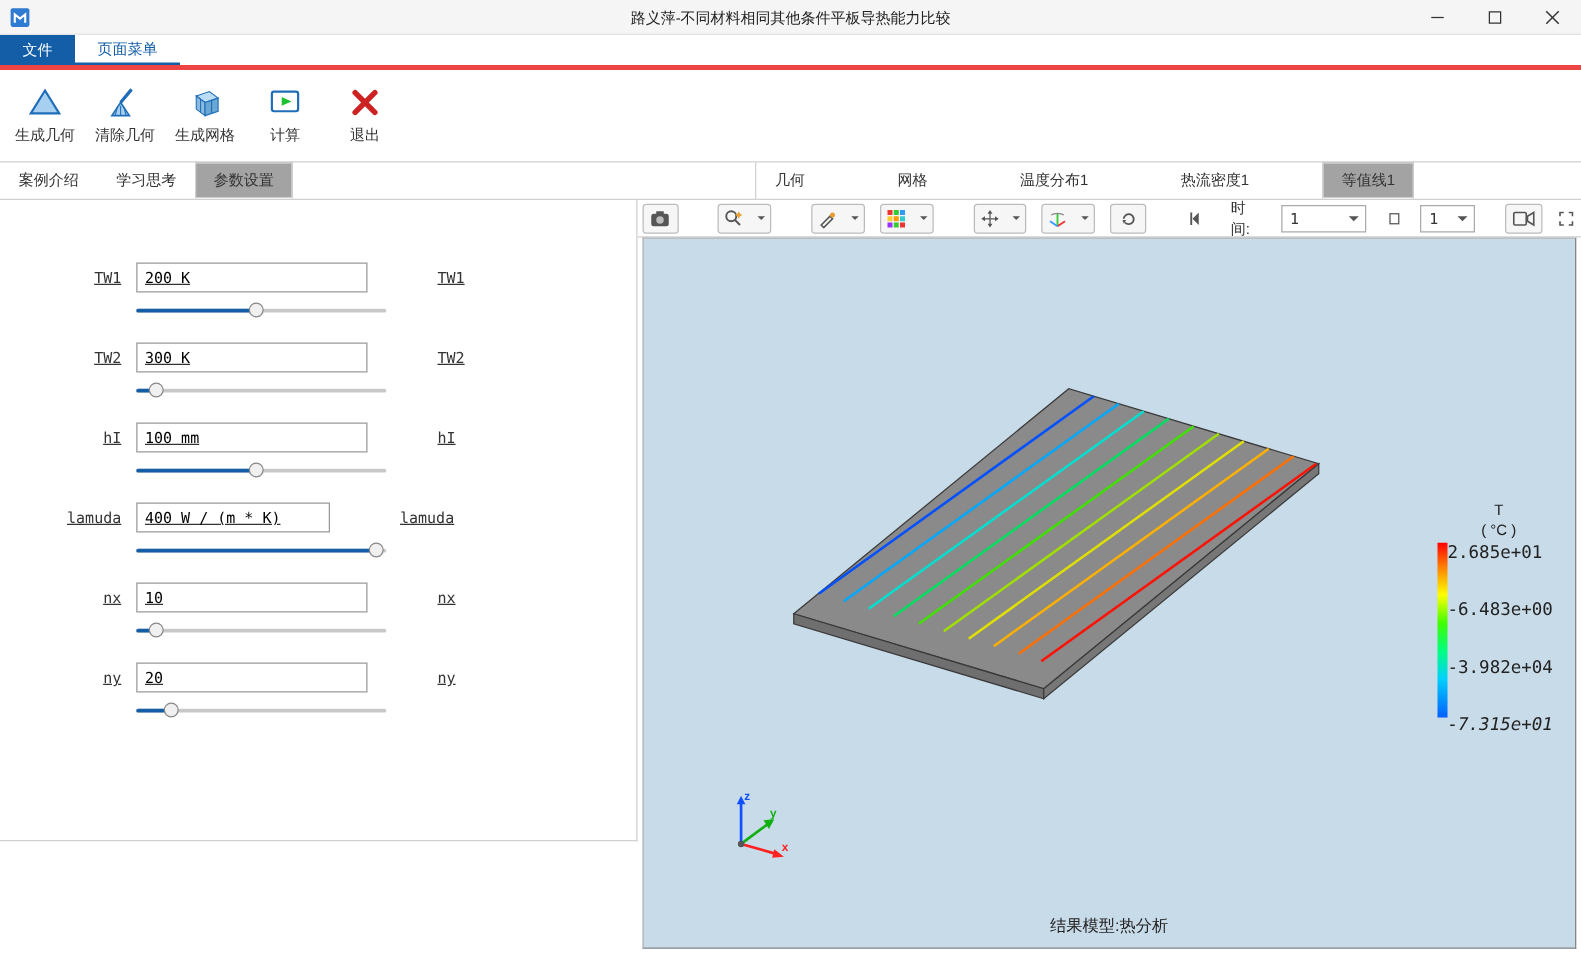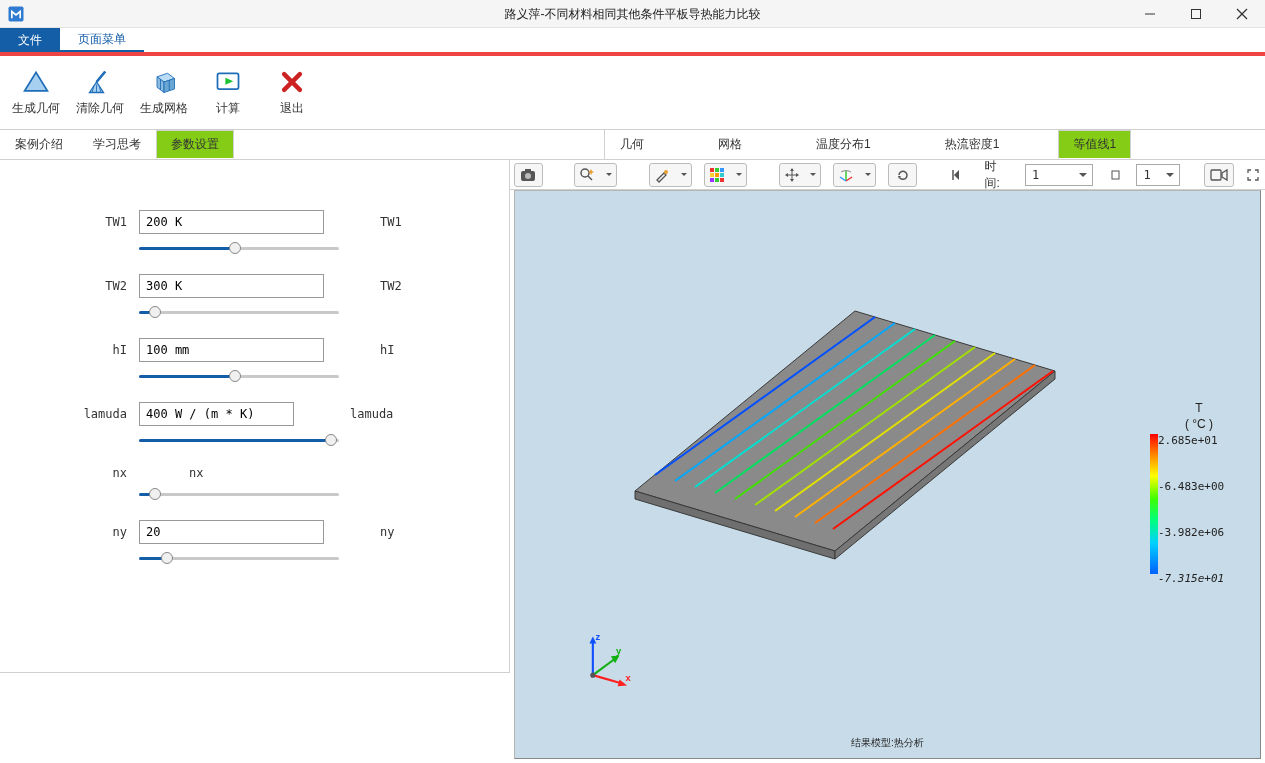--- a/index.html
+++ b/index.html
@@ -88,35 +88,36 @@
   .subtab-row.left-part { border-right: 1px solid #d0d0d0; width: 605px; }
   .subtab-row .tab {
     padding: 0 14px;
     display: flex; align-items: center;
     border: 1px solid transparent;
     cursor: default;
   }
   .subtab-row .active {
     border: 1px solid #d0d0d0;
     border-bottom-color: #fff;
-    background: #84cc16;
+    background: #a3a3a3;
     position: relative; top: 0;
   }
   
   .main {
     display: flex;
     height: calc(763px - 28px - 28px - 74px - 30px);
   }
   .left-panel {
     width: 680px;
     border-right: 1px solid #d0d0d0;
     border-top: none;
     border-bottom: 1px solid #d0d0d0;
-    padding: 50px 48px;
+    padding: 50px 18px;
     height: 513px;
+    text-decoration: underline;
   }
   .prow {
     display: flex; align-items: center;
     margin-bottom: 28px;
     gap: 6px;
   }
   .prow .plabel-left { width: 85px; text-align: right; padding-right: 6px; font-family: monospace; }
   .prow .plabel-right { width: 120px; padding-left: 50px; font-family: monospace; }
   .prow input[type=text] {
     width: 185px; height: 24px;
@@ -194,40 +195,40 @@
     margin: 0 4px 4px 4px;
     border: 1px solid #b5b5b5;
     border-right: 1px solid #888;
     border-bottom: 1px solid #888;
     position: relative;
     overflow: hidden;
   }
   .result-title {
     position: absolute; bottom: 8px; left: 0; right: 0;
     text-align: center; color: #222;
-    font-size: 10px;
+    font-size: 13px;
   }
   .axes-gizmo {
     position: absolute; left: 65px; bottom: 70px;
     width: 60px; height: 60px;
   }
   .colorbar-box {
     position: absolute; right: 6px; top: 210px;
     width: 110px;
     font-family: monospace;
     color: #222;
   }
   .colorbar-header { text-align: center; font-family: "Microsoft YaHei", sans-serif; margin-bottom: 2px; line-height: 1.3; }
   .colorbar {
     width: 8px; height: 140px;
     float: left;
     background: linear-gradient(to bottom, #ff0000 0%, #ff8000 14%, #ffff00 30%, #40ff00 46%, #00ff80 62%, #00d0ff 78%, #0060ff 100%);
     margin-left: 6px;
   }
-  .cb-ticks { font-size: 11px; }
+  .cb-ticks { font-size: 14px; }
   .cb-ticks div { height: 46px; }
   
   .plate {
     position: absolute;
     left: 40px; top: 40px;
     width: 540px; height: 370px;
   }
 </style>
 </head>
 <body>
@@ -374,20 +375,21 @@
     <div class="slider-wrap">
         <div class="slider">
           <div class="slider-track"></div>
           <div class="slider-fill" id="sf-lamuda" style="width: 96%;"></div>
           <div class="slider-thumb" id="st-lamuda" style="left: 96%;"></div>
         </div>
       </div>
 
     <div class="prow">
       <div class="plabel-left">nx</div>
+      <input type="text" value="10" style="">
       <div class="plabel-right">nx</div>
     </div>
     <div class="slider-wrap">
         <div class="slider">
           <div class="slider-track"></div>
           <div class="slider-fill" id="sf-nx" style="width: 8%;"></div>
           <div class="slider-thumb" id="st-nx" style="left: 8%;"></div>
         </div>
       </div>
 
@@ -534,21 +536,21 @@
       <div class="colorbar-box">
         <div class="colorbar-header">
           <span>T</span><br>
           <span>( °C )</span>
         </div>
         <div style="overflow:hidden;">
           <div class="colorbar"></div>
           <div class="cb-ticks">
             <div>2.685e+01</div>
             <div>-6.483e+00</div>
-            <div>-3.982e+06</div>
+            <div>-3.982e+04</div>
             <div style="height:auto;font-style:italic;">-7.315e+01</div>
           </div>
         </div>
       </div>
       <div class="result-title">结果模型:热分析</div>
     </div>
   </div>
 </div>
 
 </body></html>

